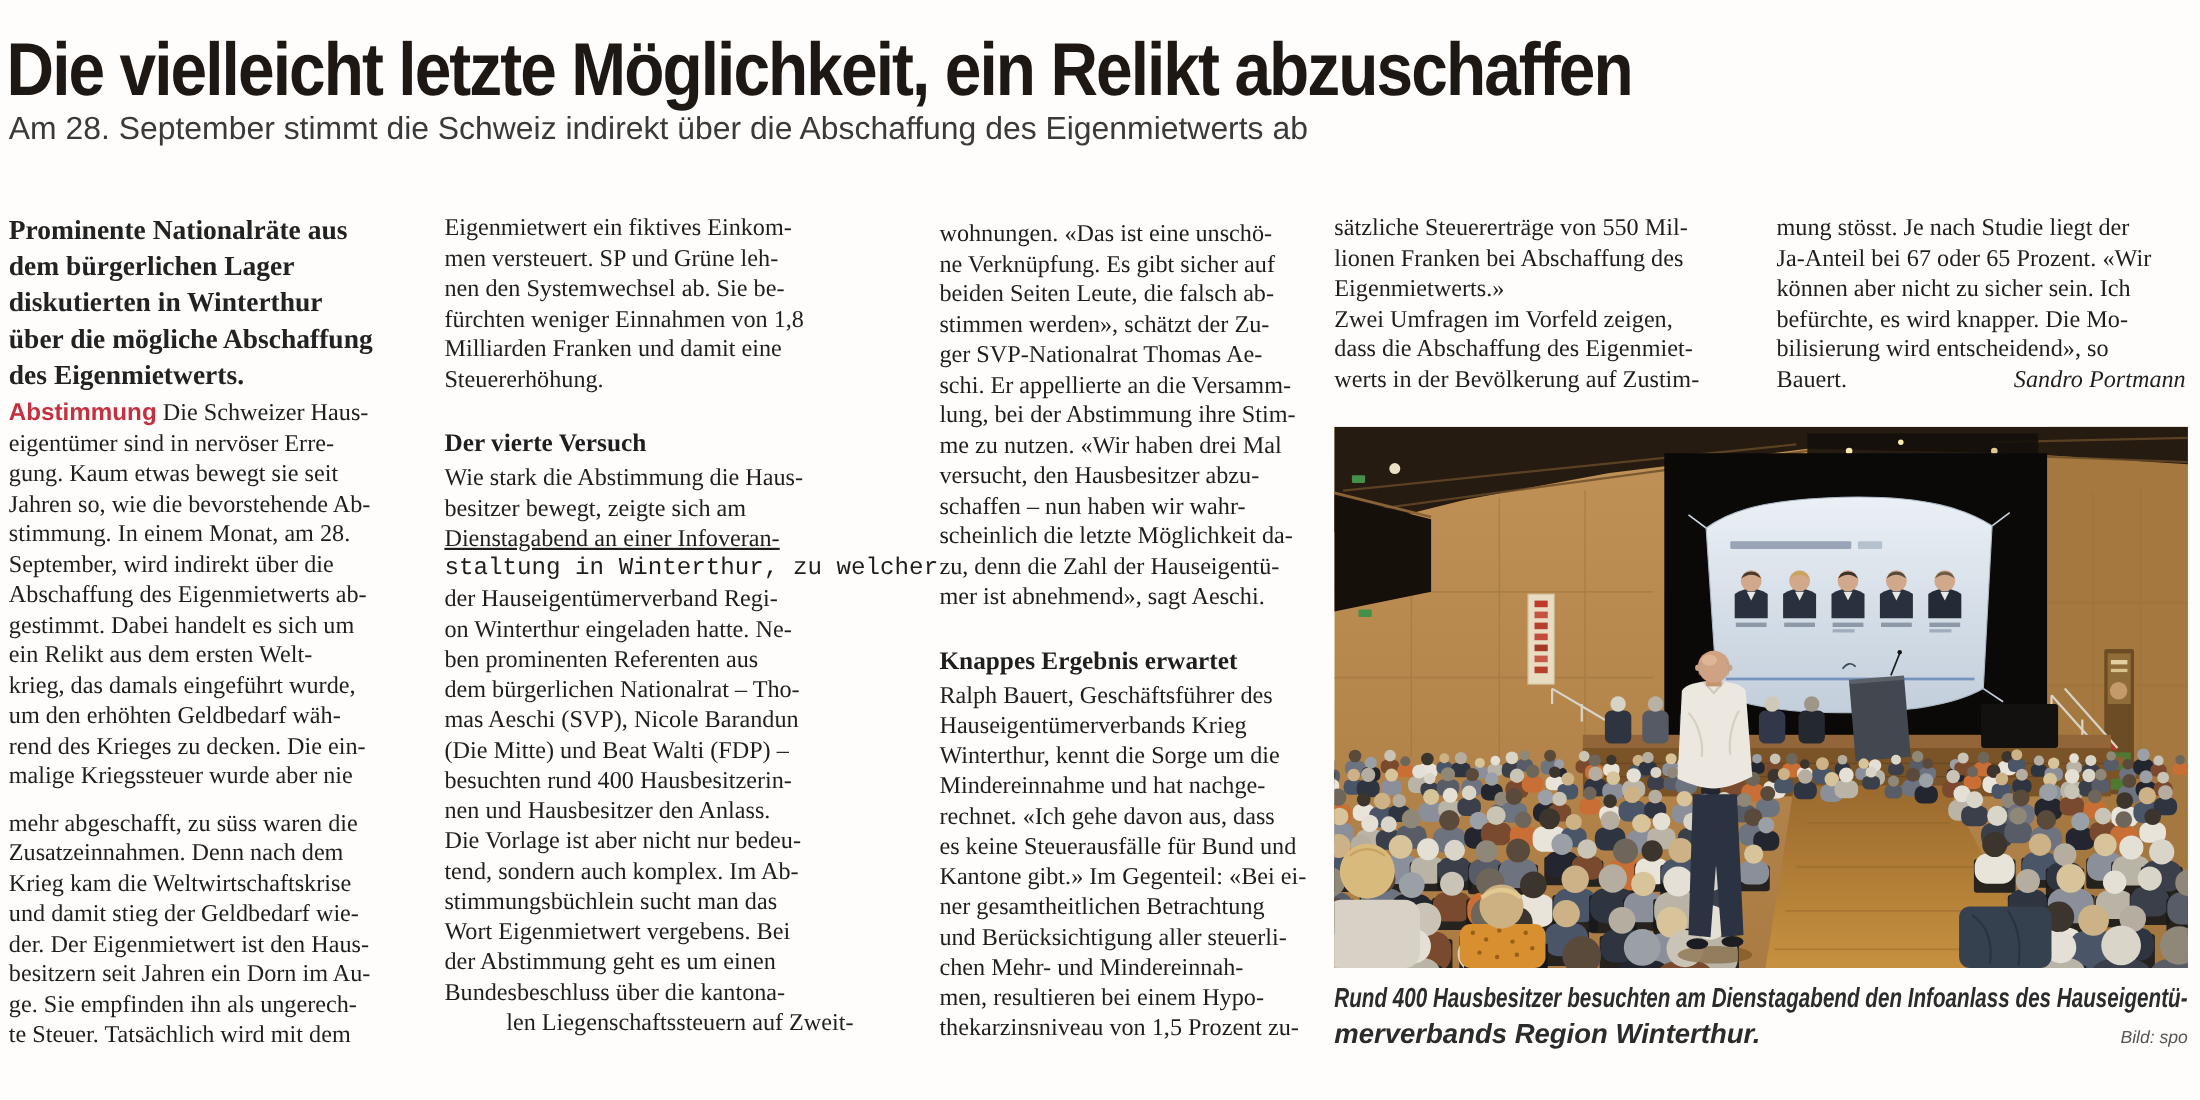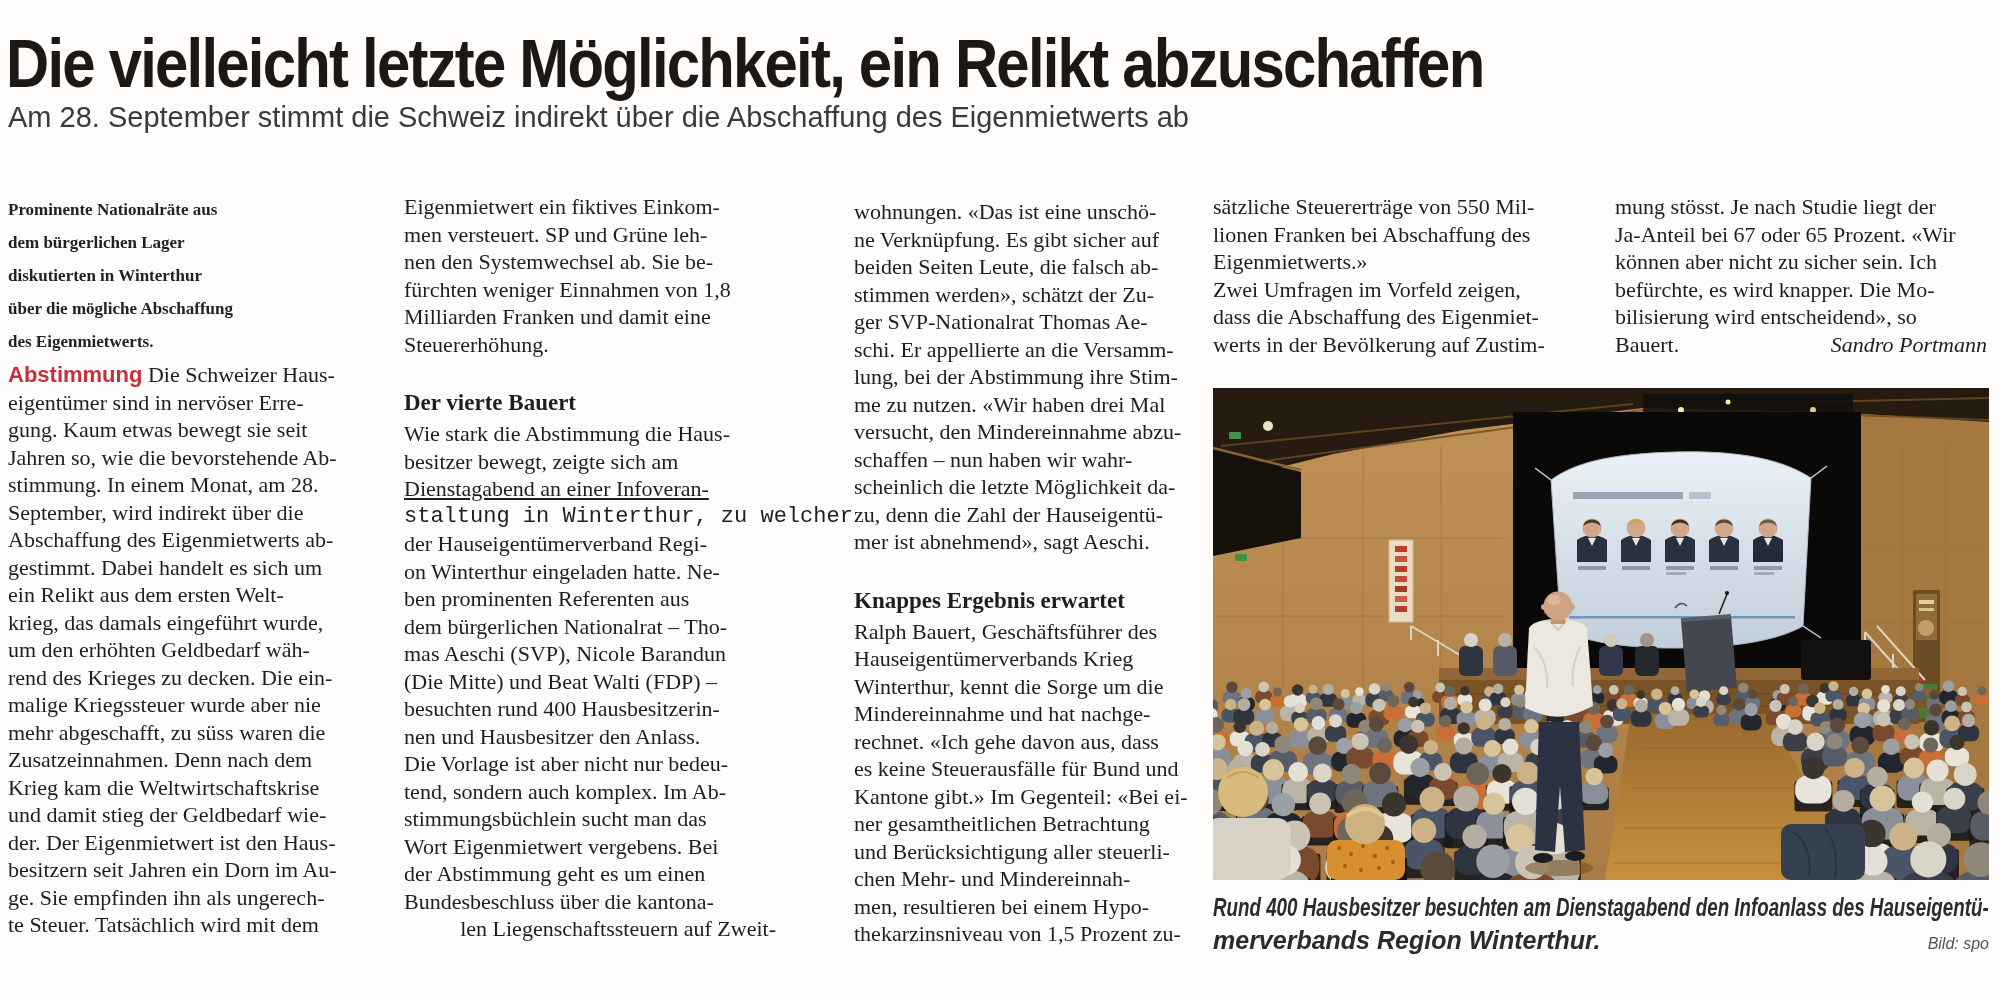--- a/index.html
+++ b/index.html
@@ -5,21 +5,21 @@
   html,body{margin:0;padding:0;background:#e9e9e9;}
   .page{position:relative;width:2000px;height:1000px;background:#fefdfb;overflow:hidden;
         font-family:"Liberation Serif",serif;color:#1e1e1e;}
   h1.headline{position:absolute;left:6px;top:24px;margin:0;font-family:"Liberation Sans",sans-serif;
         font-weight:700;font-size:68px;letter-spacing:-2px;color:#1d1814;white-space:nowrap;
         transform:scaleX(0.88);transform-origin:left top;}
   .subheadline{position:absolute;left:8px;top:101px;font-family:"Liberation Sans",sans-serif;
         font-size:29px;color:#3a3a3a;white-space:nowrap;}
   .col{position:absolute;width:372px;}
   .line{height:27.5px;line-height:27.5px;font-size:22px;white-space:nowrap;overflow:visible;}
-  .lead .line{height:33px;line-height:33px;font-size:17px;font-weight:700;color:#222;}
+  .lead .line{height:33px;line-height:33px;font-size:25px;font-weight:700;color:#222;}
   .colsubhead{height:28px;line-height:28px;font-size:23px;font-weight:700;margin-top:31px;margin-bottom:3px;white-space:nowrap;}
   .kicker{font-family:"Liberation Sans",sans-serif;font-weight:700;color:#c5303e;font-size:22px;}
   .byline-row{display:flex;justify-content:space-between;align-items:baseline;}
   .byline{font-style:italic;}
   .photo{position:absolute;left:1213px;top:388px;width:776px;height:492px;}
   .photo svg{display:block;width:776px;height:492px;}
   .caption{position:absolute;left:1213px;top:891px;width:776px;font-family:"Liberation Sans",sans-serif;
         font-weight:700;font-style:italic;font-size:25px;color:#2b2b2b;}
   .cap-line{height:33px;line-height:33px;white-space:nowrap;}
   .cap-row{display:flex;justify-content:space-between;align-items:baseline;}
@@ -49,41 +49,41 @@
         <div class="line fj" style="word-spacing: 0px;">Jahren so, wie die bevorstehende Ab-</div>
         <div class="line fj" style="word-spacing: 0px;">stimmung. In einem Monat, am 28.</div>
         <div class="line fj" style="word-spacing: 0px;">September, wird indirekt über die</div>
         <div class="line fj" style="word-spacing: 0px;">Abschaffung des Eigenmietwerts ab-</div>
         <div class="line fj" style="word-spacing: 0px;">gestimmt. Dabei handelt es sich um</div>
         <div class="line fj" style="word-spacing: 0px;">ein Relikt aus dem ersten Welt-</div>
         <div class="line fj" style="word-spacing: 0px;">krieg, das damals eingeführt wurde,</div>
         <div class="line fj" style="word-spacing: 0px;">um den erhöhten Geldbedarf wäh-</div>
         <div class="line fj" style="word-spacing: 0px;">rend des Krieges zu decken. Die ein-</div>
         <div class="line fj" style="word-spacing: 0px;">malige Kriegssteuer wurde aber nie</div>
-        <div class="line fj" style="word-spacing: 0px;">mehr abgeschafft, zu süss waren die</div>
+        <div class="line fj" style="word-spacing: 0px; margin-top: 15px;">mehr abgeschafft, zu süss waren die</div>
         <div class="line fj" style="word-spacing: 0px;">Zusatzeinnahmen. Denn nach dem</div>
         <div class="line fj" style="word-spacing: 0px;">Krieg kam die Weltwirtschaftskrise</div>
         <div class="line fj" style="word-spacing: 0px;">und damit stieg der Geldbedarf wie-</div>
         <div class="line fj" style="word-spacing: 0px;">der. Der Eigenmietwert ist den Haus-</div>
         <div class="line fj" style="word-spacing: 0px;">besitzern seit Jahren ein Dorn im Au-</div>
         <div class="line fj" style="word-spacing: 0px;">ge. Sie empfinden ihn als ungerech-</div>
         <div class="line fj" style="word-spacing: 0px;">te Steuer. Tatsächlich wird mit dem</div>
       </div>
   </div>
 
   <div class="col" style="left:404px;top:193px;">
     <div>
         <div class="line fj" style="word-spacing: 0px;">Eigenmietwert ein fiktives Einkom-</div>
         <div class="line fj" style="word-spacing: 0px;">men versteuert. SP und Grüne leh-</div>
         <div class="line fj" style="word-spacing: 0px;">nen den Systemwechsel ab. Sie be-</div>
         <div class="line fj" style="word-spacing: 0px;">fürchten weniger Einnahmen von 1,8</div>
         <div class="line fj" style="word-spacing: 0px;">Milliarden Franken und damit eine</div>
         <div class="line nj">Steuererhöhung.</div>
       </div>
-    <div class="colsubhead">Der vierte Bauert</div>
+    <div class="colsubhead">Der vierte Versuch</div>
     <div>
         <div class="line fj" style="word-spacing: 0px;">Wie stark die Abstimmung die Haus-</div>
         <div class="line fj" style="word-spacing: 0px;">besitzer bewegt, zeigte sich am</div>
         <div class="line fj" style="word-spacing: 0px; text-decoration: underline;">Dienstagabend an einer Infoveran-</div>
         <div class="line fj" style="word-spacing: 0px; font-family: Liberation Mono, monospace;">staltung in Winterthur, zu welcher</div>
         <div class="line fj" style="word-spacing: 0px;">der Hauseigentümerverband Regi-</div>
         <div class="line fj" style="word-spacing: 0px;">on Winterthur eingeladen hatte. Ne-</div>
         <div class="line fj" style="word-spacing: 0px;">ben prominenten Referenten aus</div>
         <div class="line fj" style="word-spacing: 0px;">dem bürgerlichen Nationalrat – Tho-</div>
         <div class="line fj" style="word-spacing: 0px;">mas Aeschi (SVP), Nicole Barandun</div>
@@ -103,21 +103,21 @@
   <div class="col" style="left:806px;top:198px;margin-left:48px;">
     <div>
         <div class="line fj" style="word-spacing: 0px;">wohnungen. «Das ist eine unschö-</div>
         <div class="line fj" style="word-spacing: 0px;">ne Verknüpfung. Es gibt sicher auf</div>
         <div class="line fj" style="word-spacing: 0px;">beiden Seiten Leute, die falsch ab-</div>
         <div class="line fj" style="word-spacing: 0px;">stimmen werden», schätzt der Zu-</div>
         <div class="line fj" style="word-spacing: 0px;">ger SVP-Nationalrat Thomas Ae-</div>
         <div class="line fj" style="word-spacing: 0px;">schi. Er appellierte an die Versamm-</div>
         <div class="line fj" style="word-spacing: 0px;">lung, bei der Abstimmung ihre Stim-</div>
         <div class="line fj" style="word-spacing: 0px;">me zu nutzen. «Wir haben drei Mal</div>
-        <div class="line fj" style="word-spacing: 0px;">versucht, den Mindereinnahme abzu-</div>
+        <div class="line fj" style="word-spacing: 0px;">versucht, den Hausbesitzer abzu-</div>
         <div class="line fj" style="word-spacing: 0px;">schaffen – nun haben wir wahr-</div>
         <div class="line fj" style="word-spacing: 0px;">scheinlich die letzte Möglichkeit da-</div>
         <div class="line fj" style="word-spacing: 0px;">zu, denn die Zahl der Hauseigentü-</div>
         <div class="line nj">mer ist abnehmend», sagt Aeschi.</div>
       </div>
     <div class="colsubhead">Knappes Ergebnis erwartet</div>
     <div>
         <div class="line fj" style="word-spacing: 0px;">Ralph Bauert, Geschäftsführer des</div>
         <div class="line fj" style="word-spacing: 0px;">Hauseigentümerverbands Krieg</div>
         <div class="line fj" style="word-spacing: 0px;">Winterthur, kennt die Sorge um die</div>

